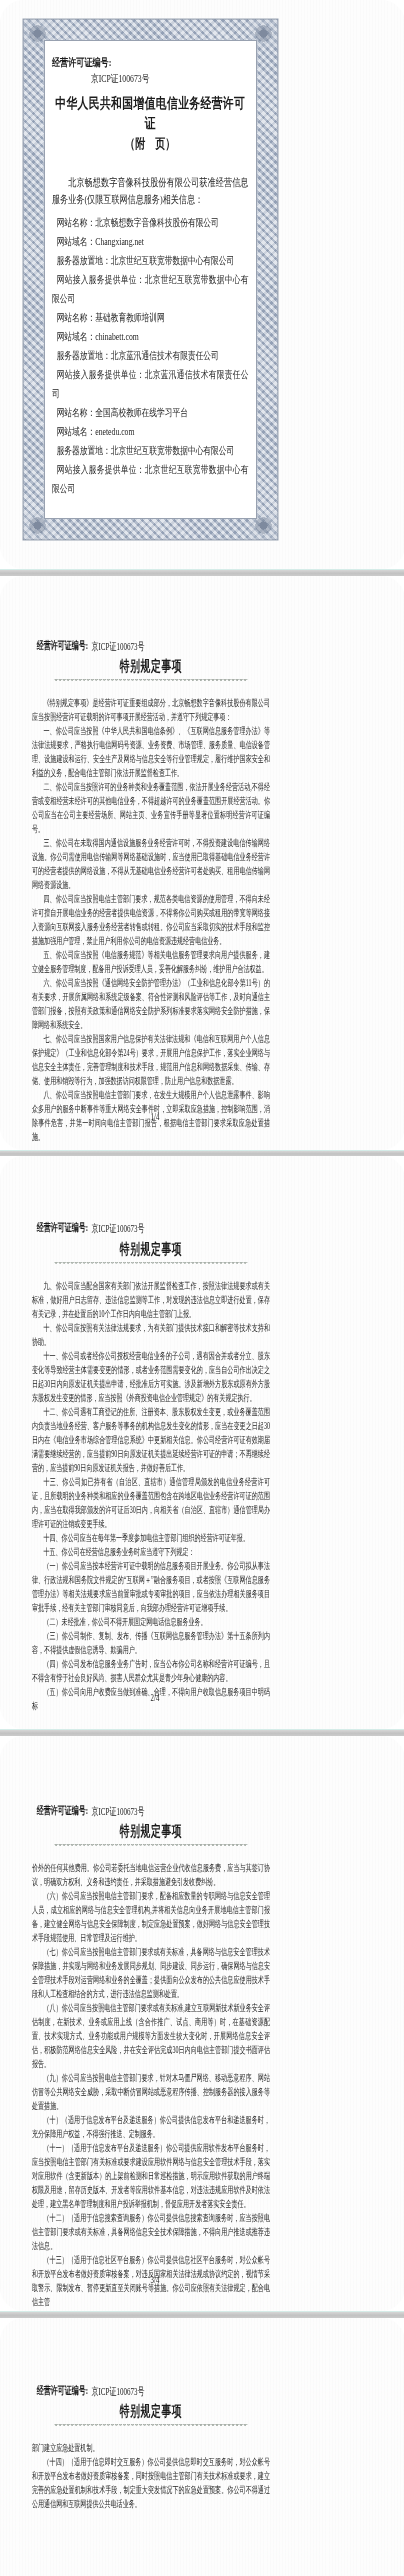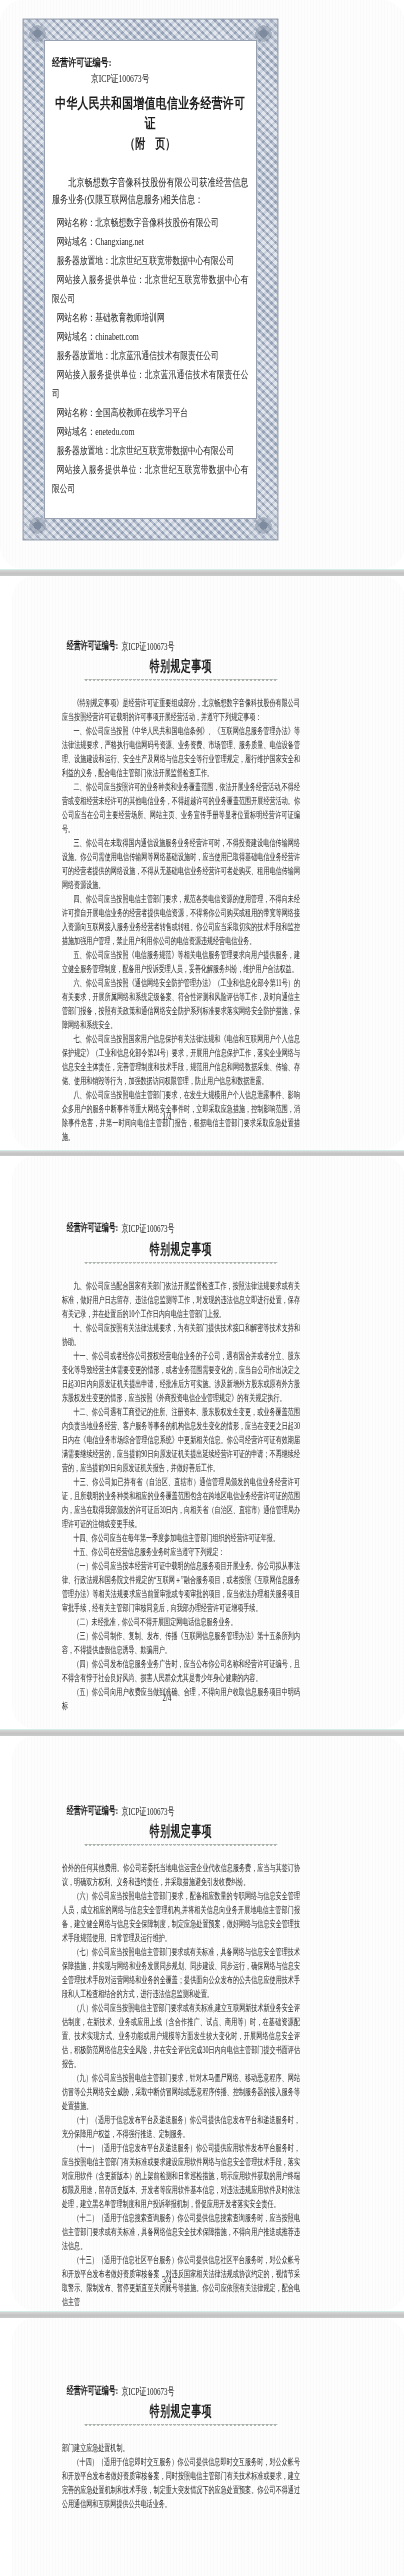--- a/index.html
+++ b/index.html
@@ -26,21 +26,21 @@
   .sq65{transform:scaleX(.65);transform-origin:0 0;width:153.84%;}
 
   .lic-label{font-size:10.8px;font-weight:bold;}
   .lic-no{font-size:10.3px;margin:1.5px 0 0 52px;}
   .cert-title{font-size:14.4px;font-weight:bold;text-align:center;margin:7.2px 0 0;letter-spacing:0.5px;line-height:20.6px;}
   .cert-sub{font-size:13.4px;font-weight:bold;text-align:center;margin:1px 0 0;line-height:18.5px;}
   .cert-intro{font-size:10.8px;line-height:17px;margin:20.6px 0 5.2px;text-indent:2em;text-align:justify;}
   .cert-line{font-size:10.3px;line-height:19px;margin:0;text-indent:.6em;text-align:justify;}
 
   
-  .spec-page{box-sizing:border-box;padding-left:50px;margin-left:12px;}
+  .spec-page{box-sizing:border-box;padding-left:32px;}
   .col{width:238px;}
   .spec-header{font-size:10.8px;margin-left:7.2px;white-space:nowrap;}
   .spec-header .lbl{font-weight:bold;}
   .spec-header .num{margin-left:5.2px;position:relative;top:1px;}
   .spec-title{font-size:15px;font-weight:bold;text-align:center;margin:5.2px 0 0;letter-spacing:1px;line-height:16.5px;}
   .zigzag{width:298px;height:3.6px;margin:4.6px auto 0;opacity:.85;
     background:
       linear-gradient(135deg,#9aa39b 25%,transparent 25%) -3.1px 0/6.2px 3.6px repeat-x,
       linear-gradient(225deg,#9aa39b 25%,transparent 25%) -3.1px 0/6.2px 3.6px repeat-x;}
   .spec-body{margin-top:13.4px;}

